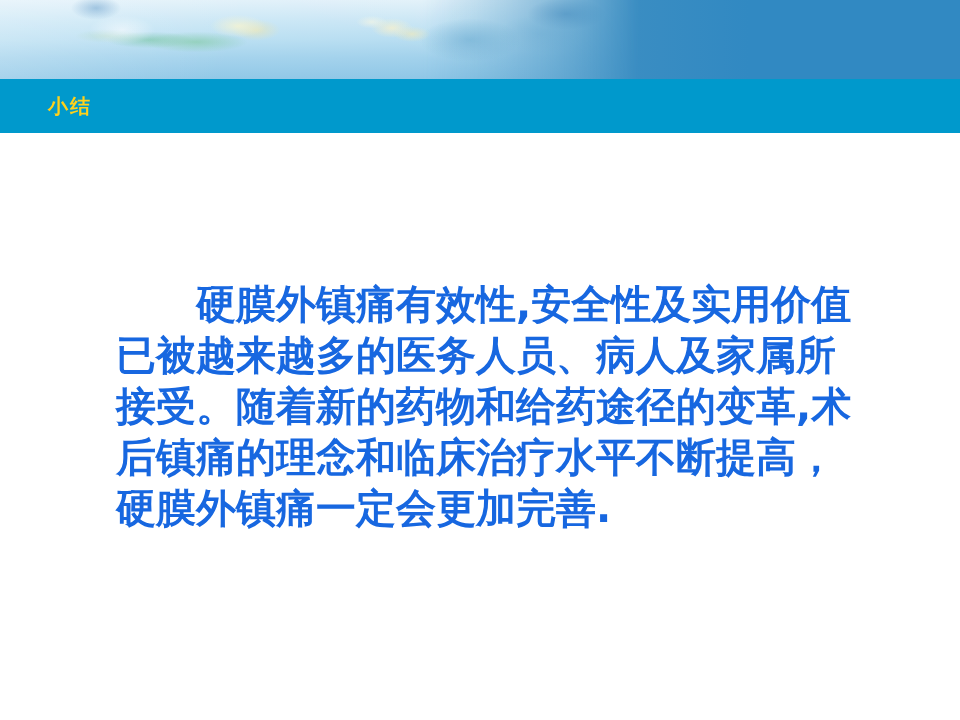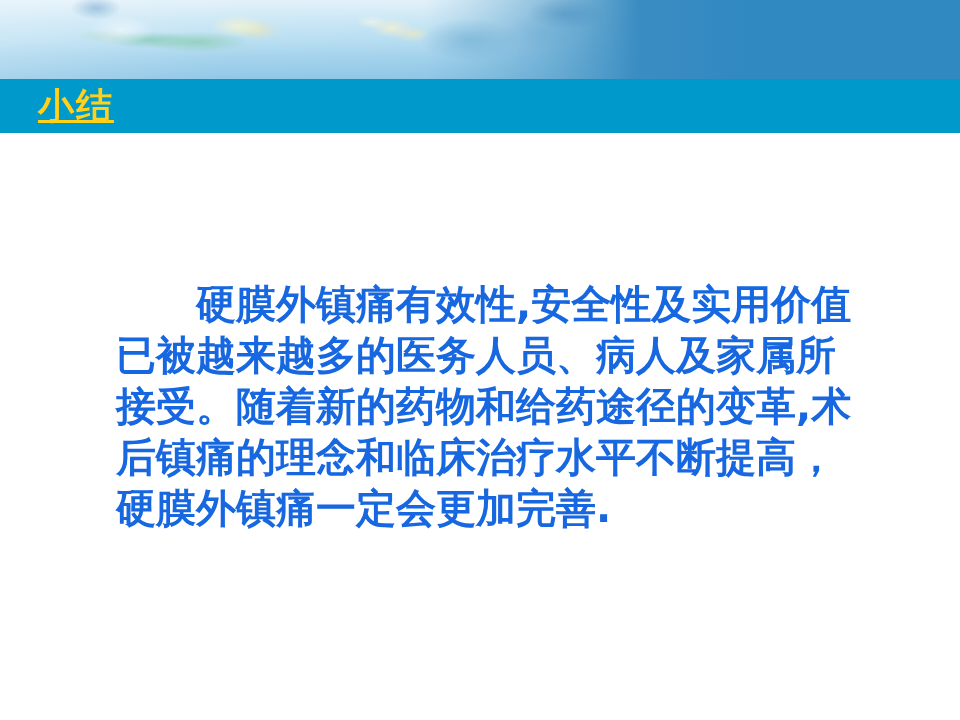--- a/index.html
+++ b/index.html
@@ -99,31 +99,30 @@
     position: absolute;
     left: 0;
     top: 79px;
     width: 960px;
     height: 54px;
     background: #0099cc;
   }
 
   .title-text {
     position: absolute;
-    left: 38px;
+    left: 48px;
     top: 50%;
     transform: translateY(-50%);
     font-family: "DejaVu Sans", "Liberation Sans", sans-serif;
-    font-size: 36px;
+    font-size: 20px;
     font-weight: bold;
     color: #ffd11a;
     letter-spacing: 2px;
     line-height: 1;
     white-space: nowrap;
-    text-decoration: underline;
   }
 
   
   .body-area {
     position: absolute;
     left: 0;
     top: 148px;
     width: 876px;
     height: 587px;
     background: #ffffff;

